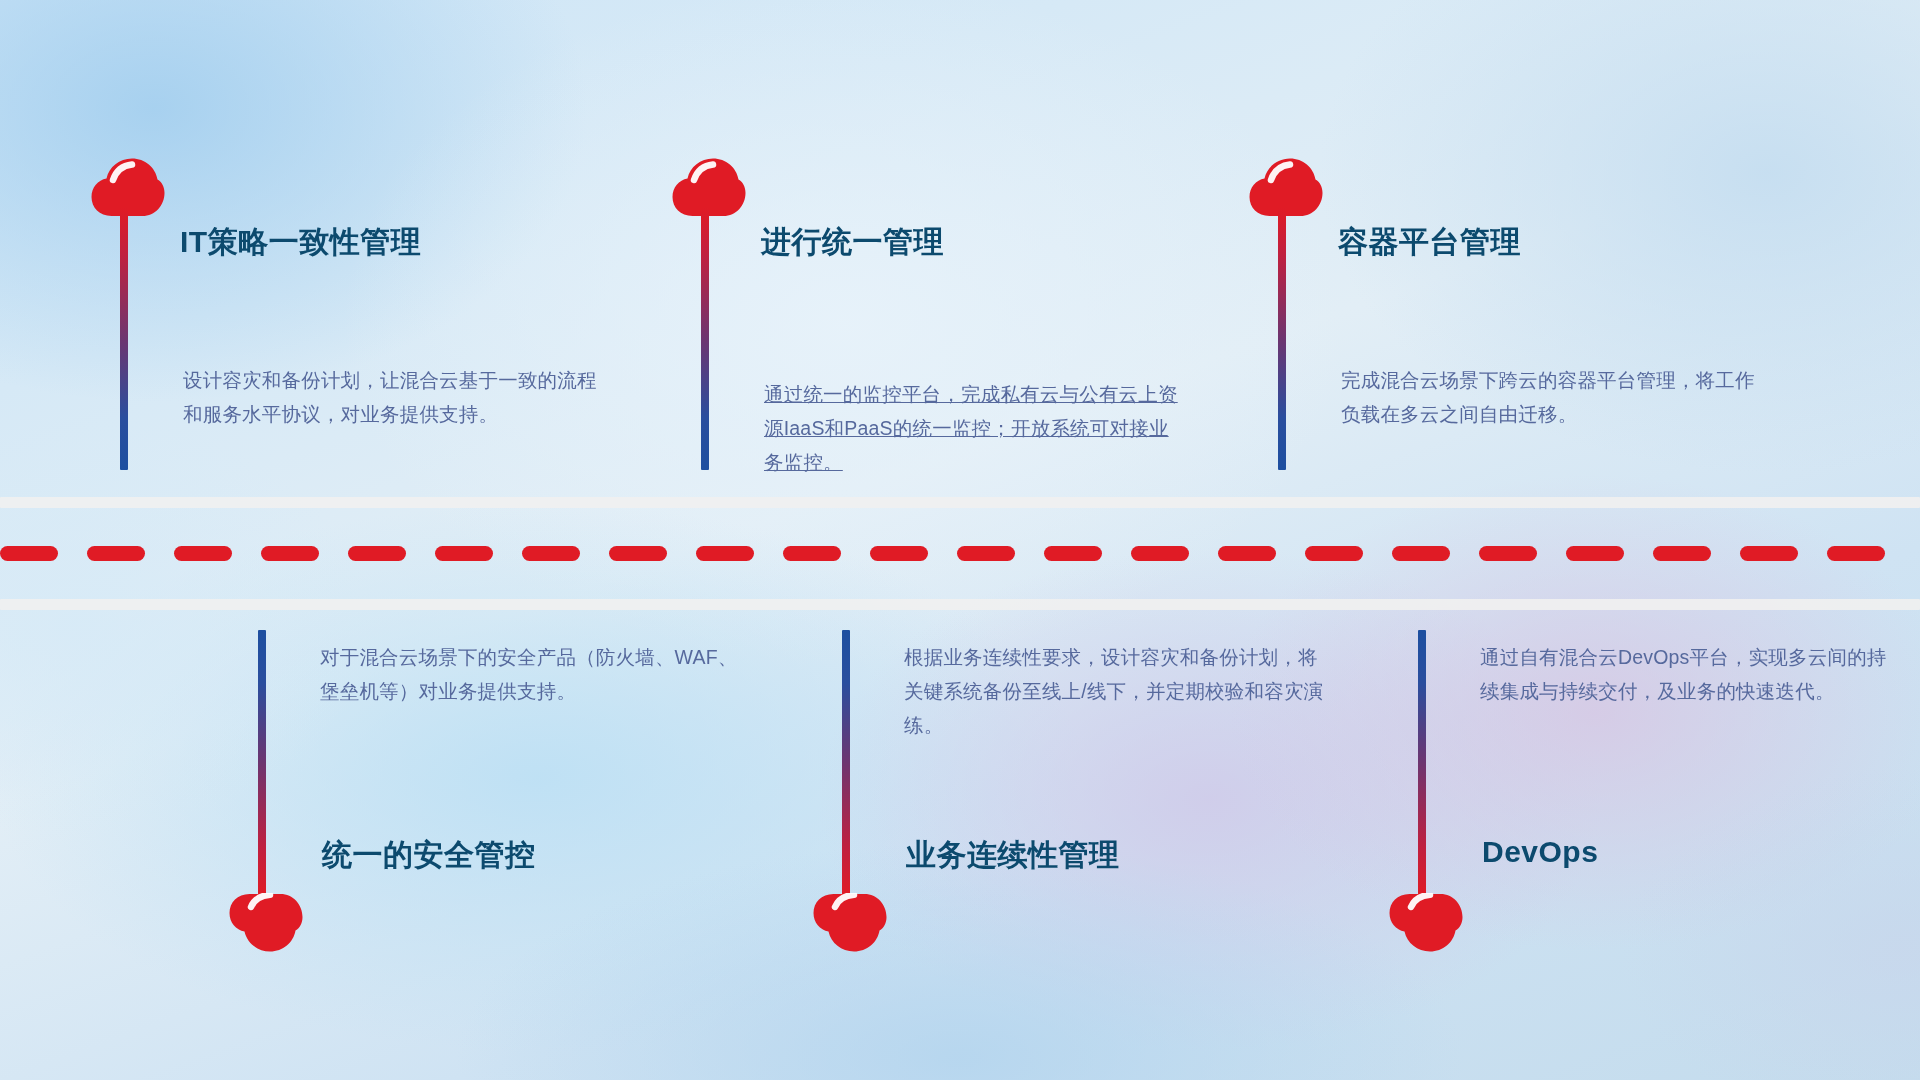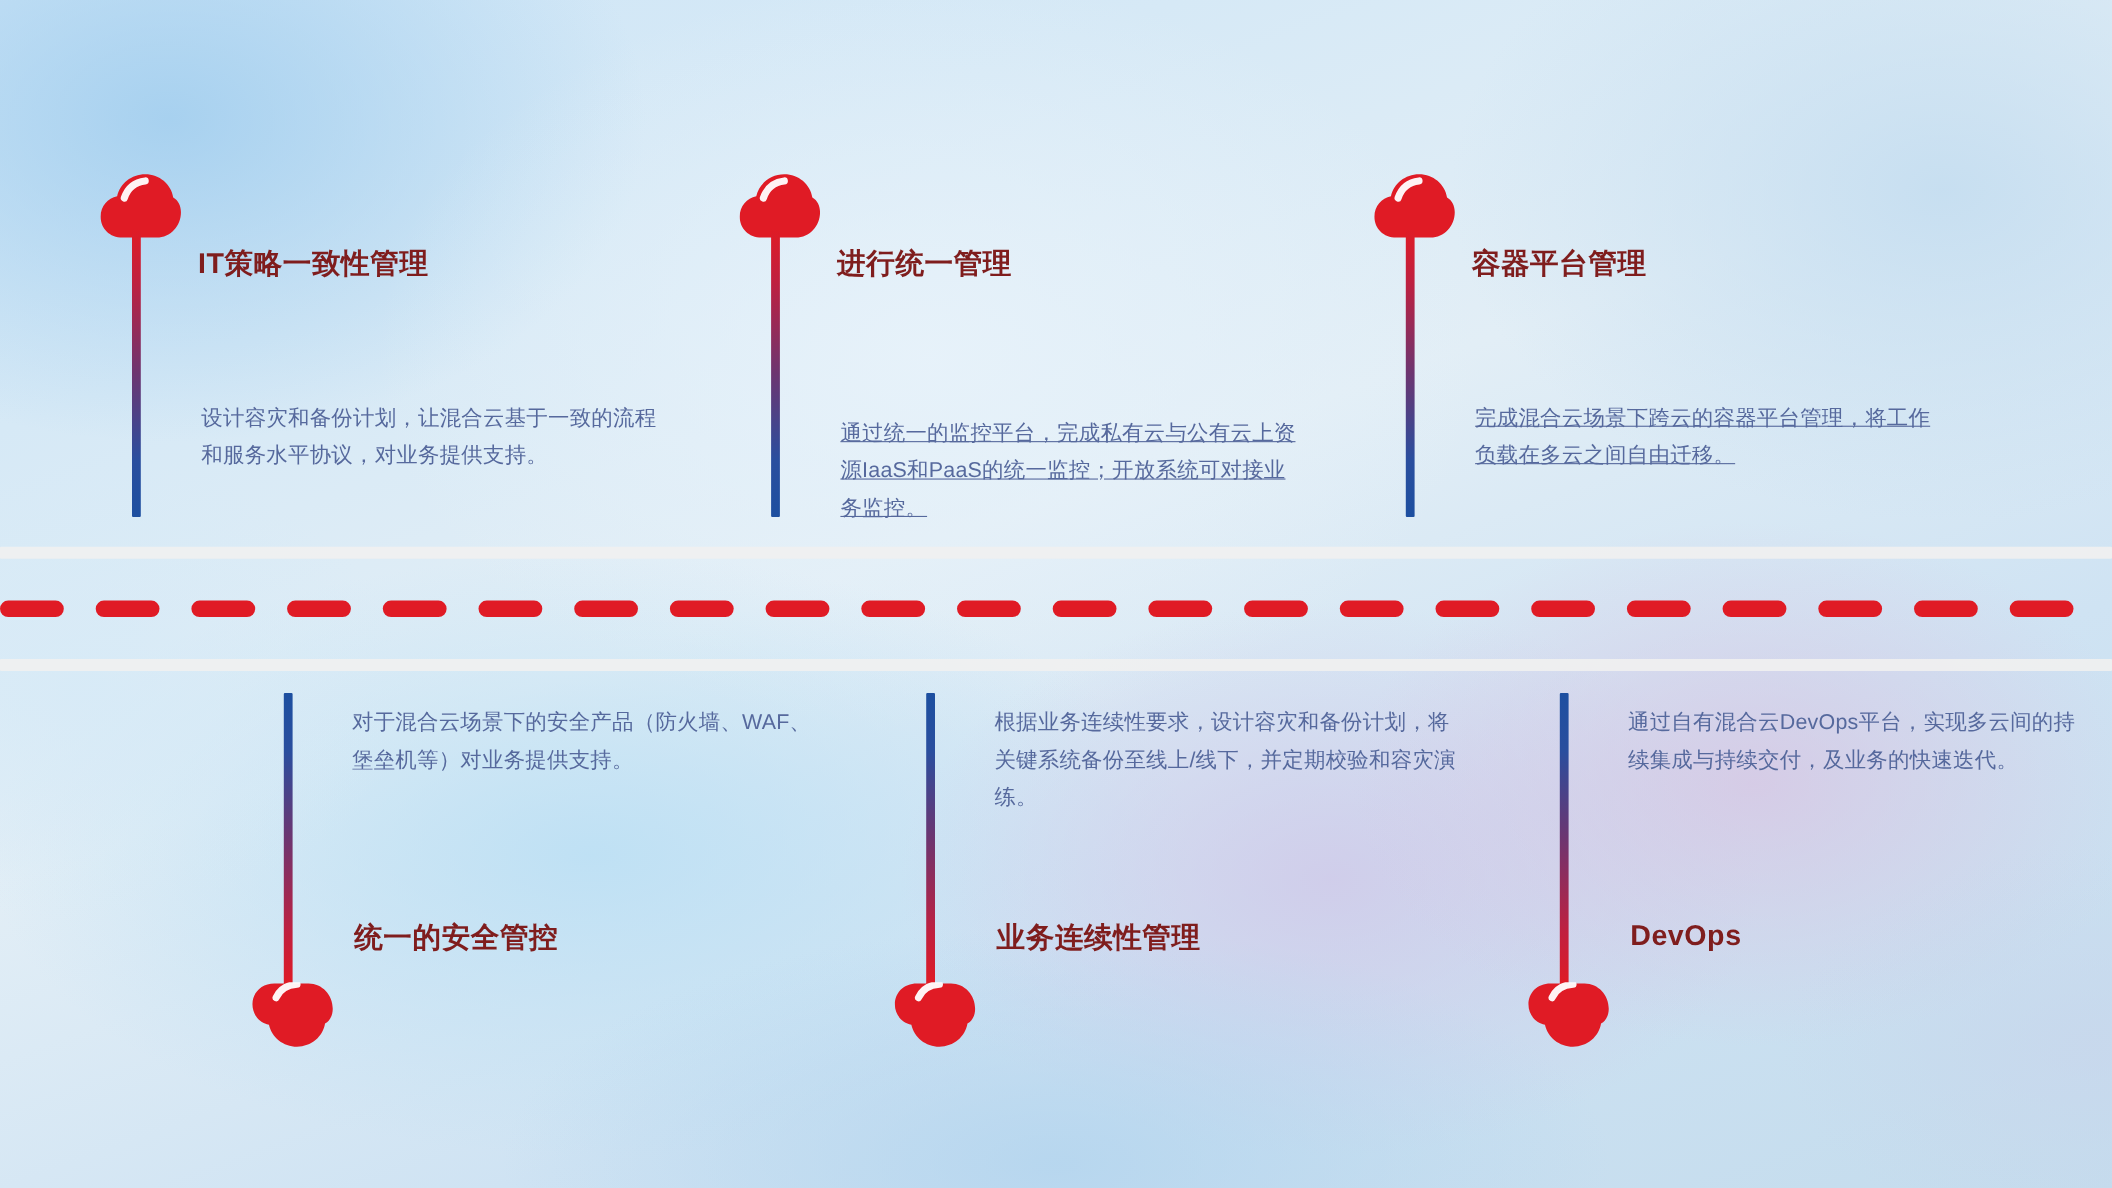--- a/index.html
+++ b/index.html
@@ -51,21 +51,21 @@
   .cloud-svg { display:block; }
 
   .stem {
     position:absolute; width:8px; border-radius:1px;
   }
   .stem-top  { background:linear-gradient(180deg,#e01b25 0%,#c0203f 18%,#6d3570 50%,#2a4e9e 80%,#1d4fa0 100%); }
   .stem-bot  { background:linear-gradient(180deg,#1d4fa0 0%,#2a4e9e 20%,#6d3570 50%,#c0203f 82%,#e01b25 100%); }
 
   .m-title {
     position:absolute;
-    font-size:26px; font-weight:bold; color:#7f1d1d;
+    font-size:30px; font-weight:bold; color:#0c4a6e;
     white-space:nowrap; letter-spacing:.5px;
   }
   .m-body {
     position:absolute;
     font-size:19.5px; line-height:34px; color:#56699d;
     letter-spacing:.2px;
   }
 </style>
 </head>
 <body>
@@ -138,21 +138,21 @@
 
 <div class="marker">
   <div class="cloud-wrap" style="left:1249px; top:157px;">
     <svg class="cloud-svg" width="74" height="60" viewBox="0 0 74 60">
       <path d="M20.5 59 C8.5 59 0.5 50.5 0.5 40 C0.5 30.5 7 23 15.5 21.5 C18 10 28.5 1.5 41 1.5 C54 1.5 64.5 10.5 66.5 22.5 C71 25 73.5 30 73.5 36 C73.5 48.5 64 59 51.5 59 Z" fill="#e01b25"></path>
       <path d="M22 23 C25 14 32 8.5 41 7.5" stroke="#ffffff" stroke-width="6.5" stroke-linecap="round" fill="none" opacity="0.95"></path>
     </svg>
   </div>
   <div class="stem stem-top" style="left:1278px; top:208px; height:262px;"></div>
   <div class="m-title" style="left:1338px; top:222px;text-align:center;">容器平台管理</div>
-  <div class="m-body" style="left:1341px; top:363px; width:422px;text-decoration:underline;">完成混合云场景下跨云的容器平台管理，将工作负载在多云之间自由迁移。</div>
+  <div class="m-body" style="left:1341px; top:363px; width:422px;">完成混合云场景下跨云的容器平台管理，将工作负载在多云之间自由迁移。</div>
 </div>
 
 <div class="marker">
   <div class="stem stem-bot" style="left:258px; top:630px; height:265px;"></div>
   <div class="m-body" style="left:320px; top:640px; width:420px;">对于混合云场景下的安全产品（防火墙、WAF、堡垒机等）对业务提供支持。</div>
   <div class="m-title" style="left:322px; top:835px;font-family:Liberation Mono, monospace;">统一的安全管控</div>
   <div class="cloud-wrap" style="left:229px; top:893px;">
     <svg class="cloud-svg" width="74" height="60" viewBox="0 0 74 60">
       <path d="M20.5 1 C8.5 1 0.5 9.5 0.5 20 C0.5 29.5 7 37 15.5 38.5 C18 50 28.5 58.5 41 58.5 C54 58.5 64.5 49.5 66.5 37.5 C71 35 73.5 30 73.5 24 C73.5 11.5 64 1 51.5 1 Z" fill="#e01b25"></path>
       <path d="M22 14 C25 7 32 2.5 41 1.8" stroke="#ffffff" stroke-width="6.5" stroke-linecap="round" fill="none" opacity="0.95"></path>

